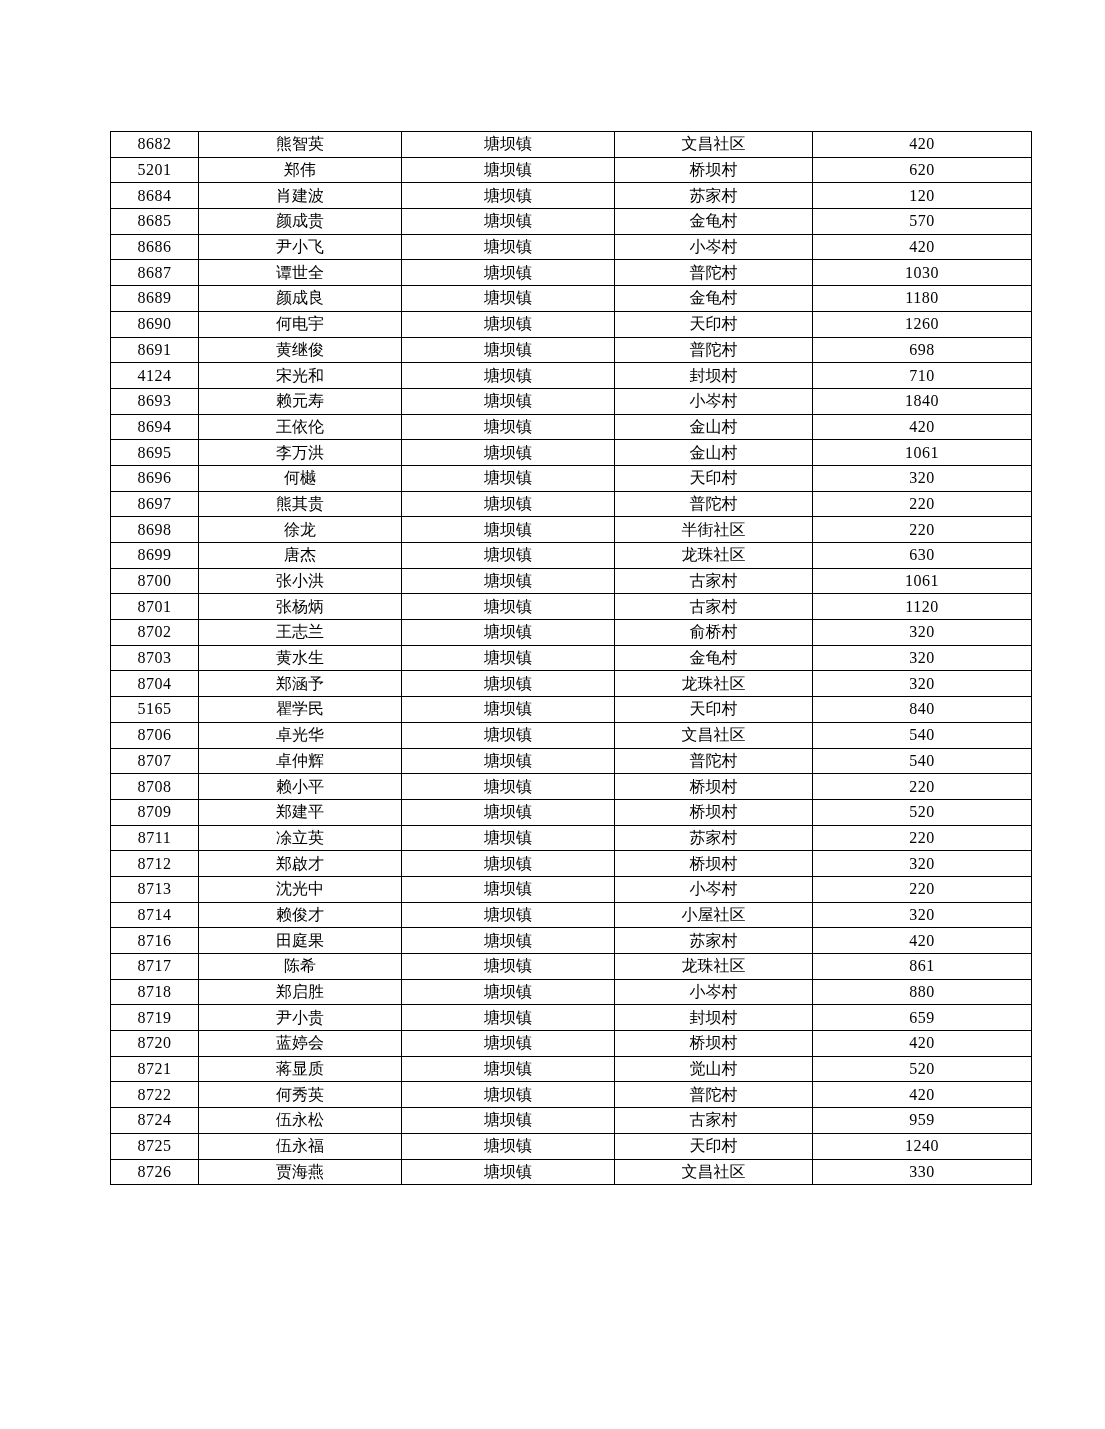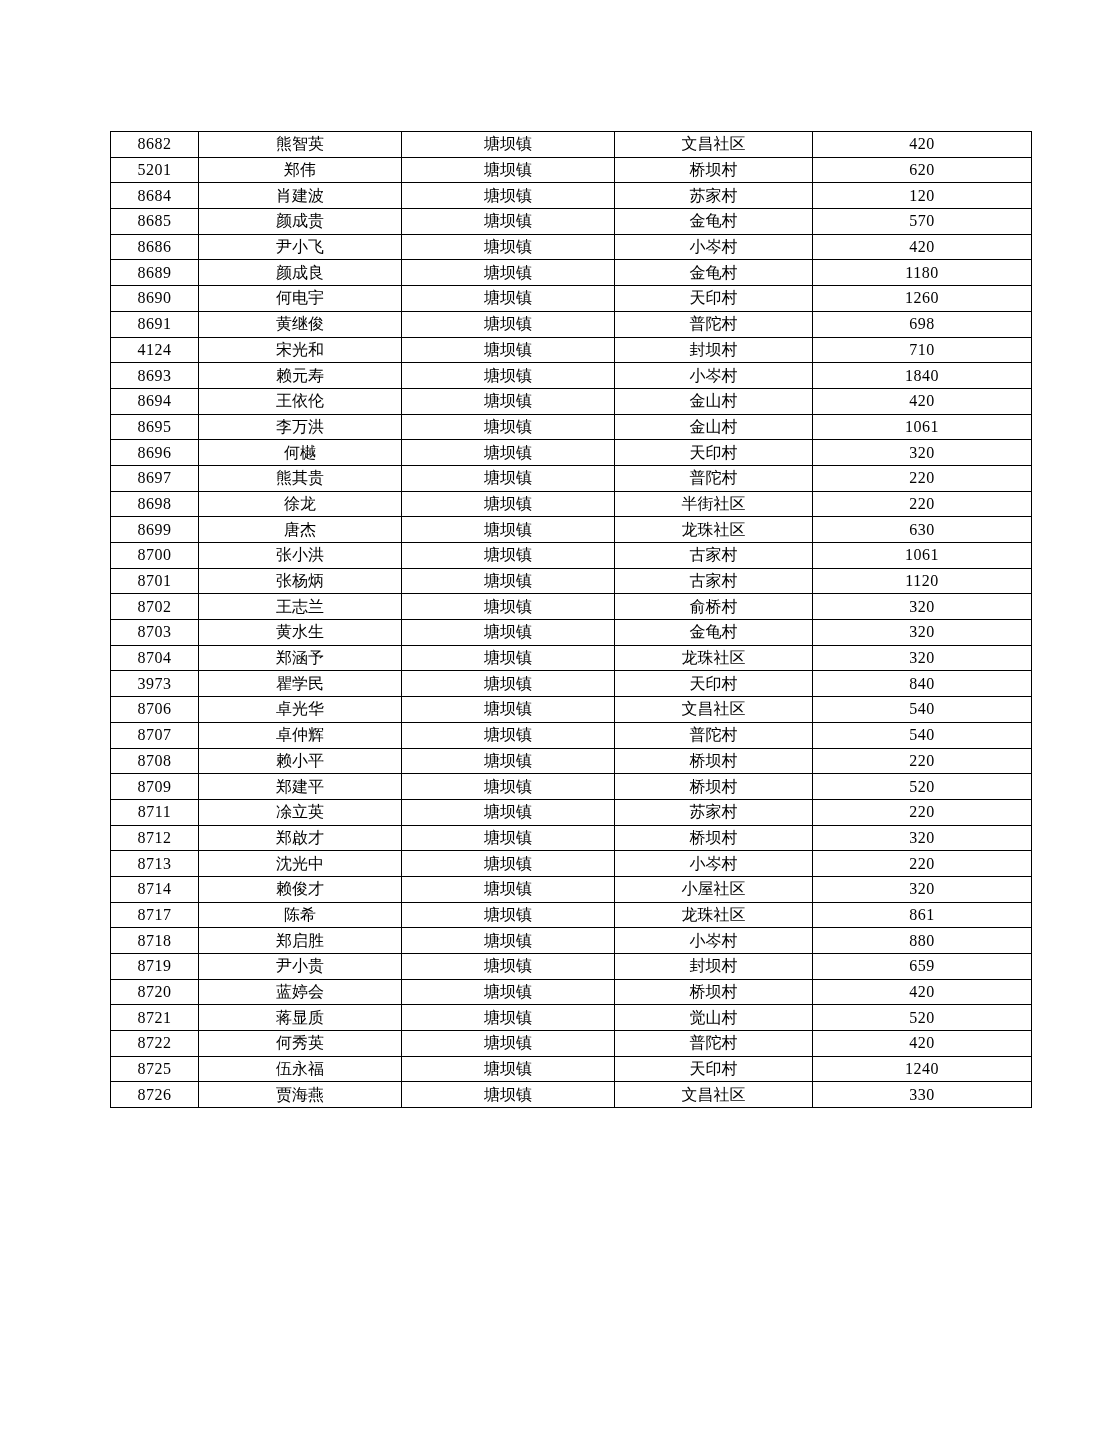--- a/index.html
+++ b/index.html
@@ -82,20 +82,27 @@
     <td class="col-amount">570</td>
   </tr>
         <tr>
     <td class="col-id">8686</td>
     <td class="col-name">尹小飞</td>
     <td class="col-town">塘坝镇</td>
     <td class="col-vill">小岑村</td>
     <td class="col-amount">420</td>
   </tr>
         <tr>
+    <td class="col-id">8687</td>
+    <td class="col-name">谭世全</td>
+    <td class="col-town">塘坝镇</td>
+    <td class="col-vill">普陀村</td>
+    <td class="col-amount">1030</td>
+  </tr>
+        <tr>
     <td class="col-id">8689</td>
     <td class="col-name">颜成良</td>
     <td class="col-town">塘坝镇</td>
     <td class="col-vill">金龟村</td>
     <td class="col-amount">1180</td>
   </tr>
         <tr>
     <td class="col-id">8690</td>
     <td class="col-name">何电宇</td>
     <td class="col-town">塘坝镇</td>
@@ -194,21 +201,21 @@
     <td class="col-amount">320</td>
   </tr>
         <tr>
     <td class="col-id">8704</td>
     <td class="col-name">郑涵予</td>
     <td class="col-town">塘坝镇</td>
     <td class="col-vill">龙珠社区</td>
     <td class="col-amount">320</td>
   </tr>
         <tr>
-    <td class="col-id">3973</td>
+    <td class="col-id">5165</td>
     <td class="col-name">瞿学民</td>
     <td class="col-town">塘坝镇</td>
     <td class="col-vill">天印村</td>
     <td class="col-amount">840</td>
   </tr>
         <tr>
     <td class="col-id">8706</td>
     <td class="col-name">卓光华</td>
     <td class="col-town">塘坝镇</td>
     <td class="col-vill">文昌社区</td>
@@ -257,20 +264,27 @@
     <td class="col-amount">220</td>
   </tr>
         <tr>
     <td class="col-id">8714</td>
     <td class="col-name">赖俊才</td>
     <td class="col-town">塘坝镇</td>
     <td class="col-vill">小屋社区</td>
     <td class="col-amount">320</td>
   </tr>
         <tr>
+    <td class="col-id">8716</td>
+    <td class="col-name">田庭果</td>
+    <td class="col-town">塘坝镇</td>
+    <td class="col-vill">苏家村</td>
+    <td class="col-amount">420</td>
+  </tr>
+        <tr>
     <td class="col-id">8717</td>
     <td class="col-name">陈希</td>
     <td class="col-town">塘坝镇</td>
     <td class="col-vill">龙珠社区</td>
     <td class="col-amount">861</td>
   </tr>
         <tr>
     <td class="col-id">8718</td>
     <td class="col-name">郑启胜</td>
     <td class="col-town">塘坝镇</td>
@@ -297,20 +311,27 @@
     <td class="col-town">塘坝镇</td>
     <td class="col-vill">觉山村</td>
     <td class="col-amount">520</td>
   </tr>
         <tr>
     <td class="col-id">8722</td>
     <td class="col-name">何秀英</td>
     <td class="col-town">塘坝镇</td>
     <td class="col-vill">普陀村</td>
     <td class="col-amount">420</td>
+  </tr>
+        <tr>
+    <td class="col-id">8724</td>
+    <td class="col-name">伍永松</td>
+    <td class="col-town">塘坝镇</td>
+    <td class="col-vill">古家村</td>
+    <td class="col-amount">959</td>
   </tr>
         <tr>
     <td class="col-id">8725</td>
     <td class="col-name">伍永福</td>
     <td class="col-town">塘坝镇</td>
     <td class="col-vill">天印村</td>
     <td class="col-amount">1240</td>
   </tr>
         <tr>
     <td class="col-id">8726</td>

